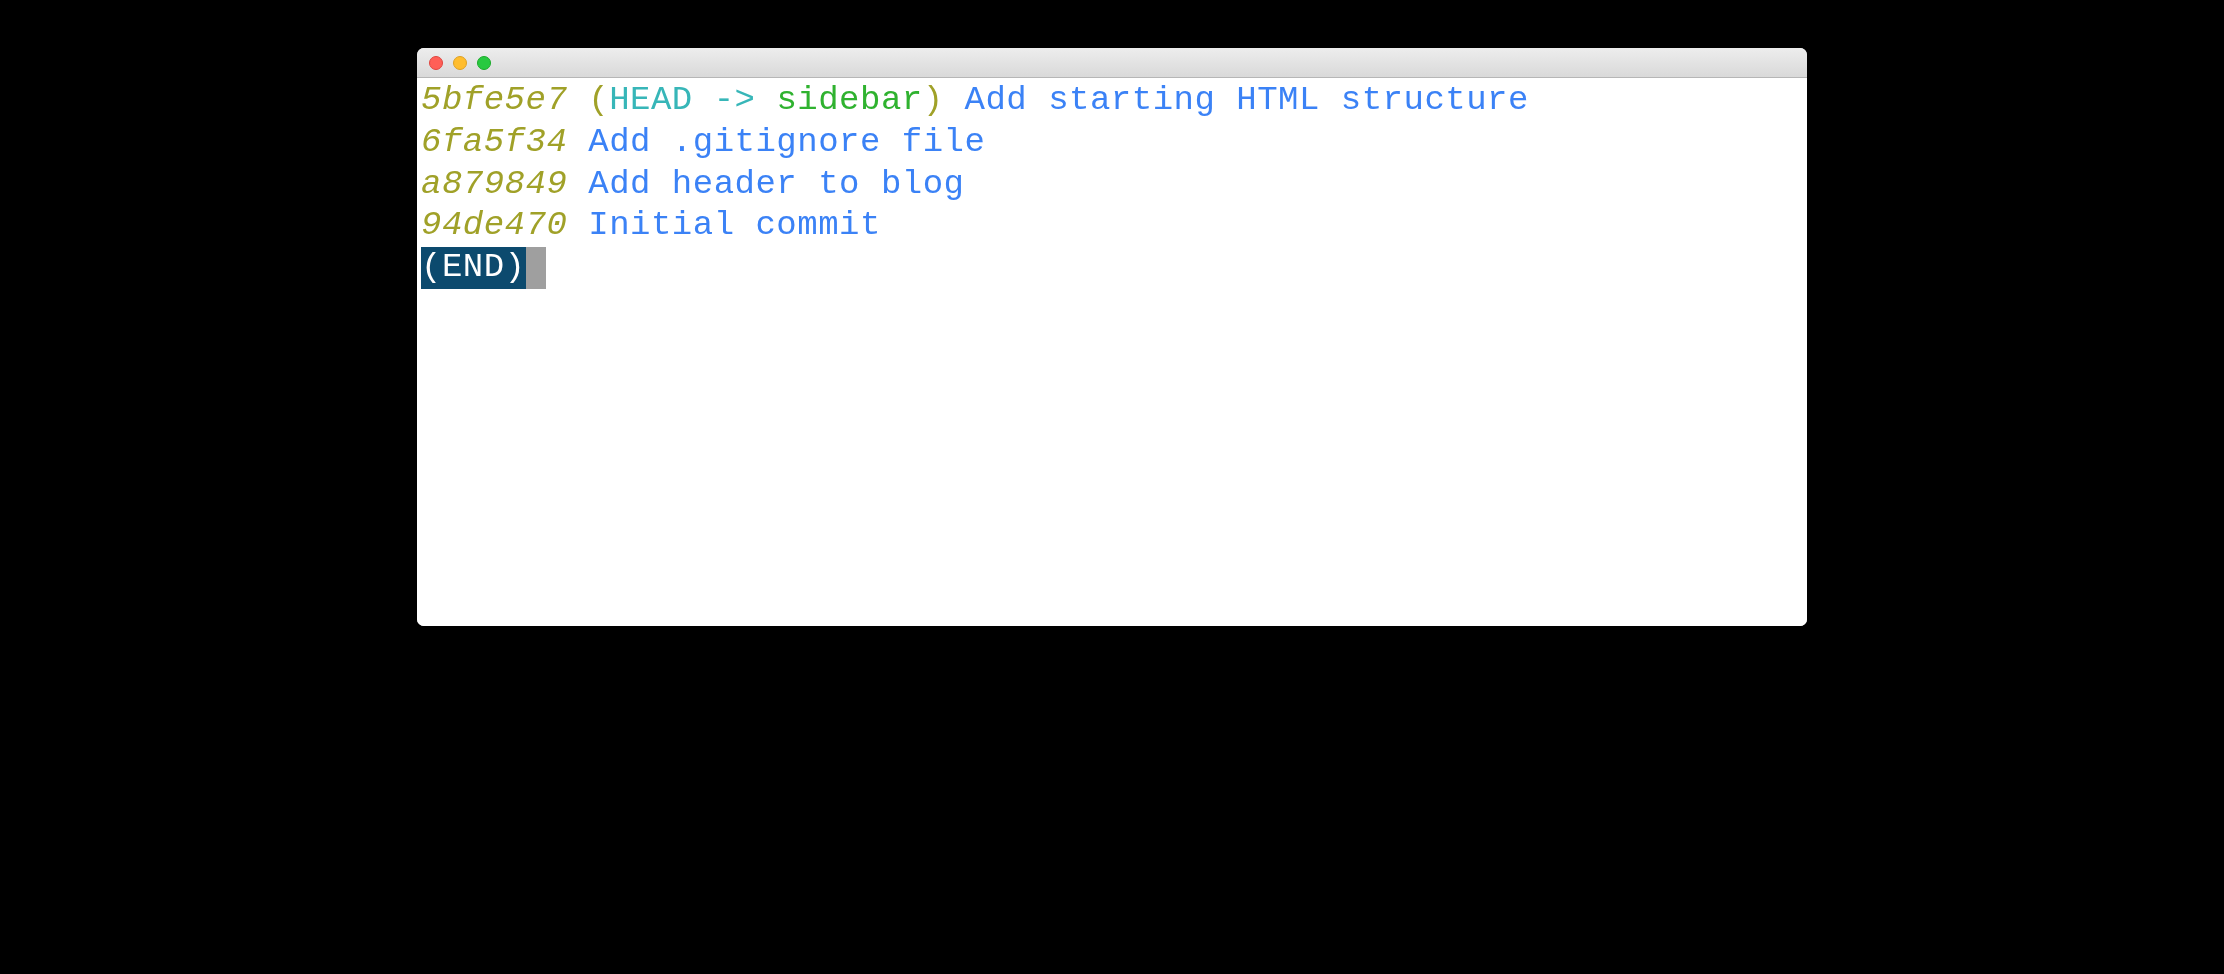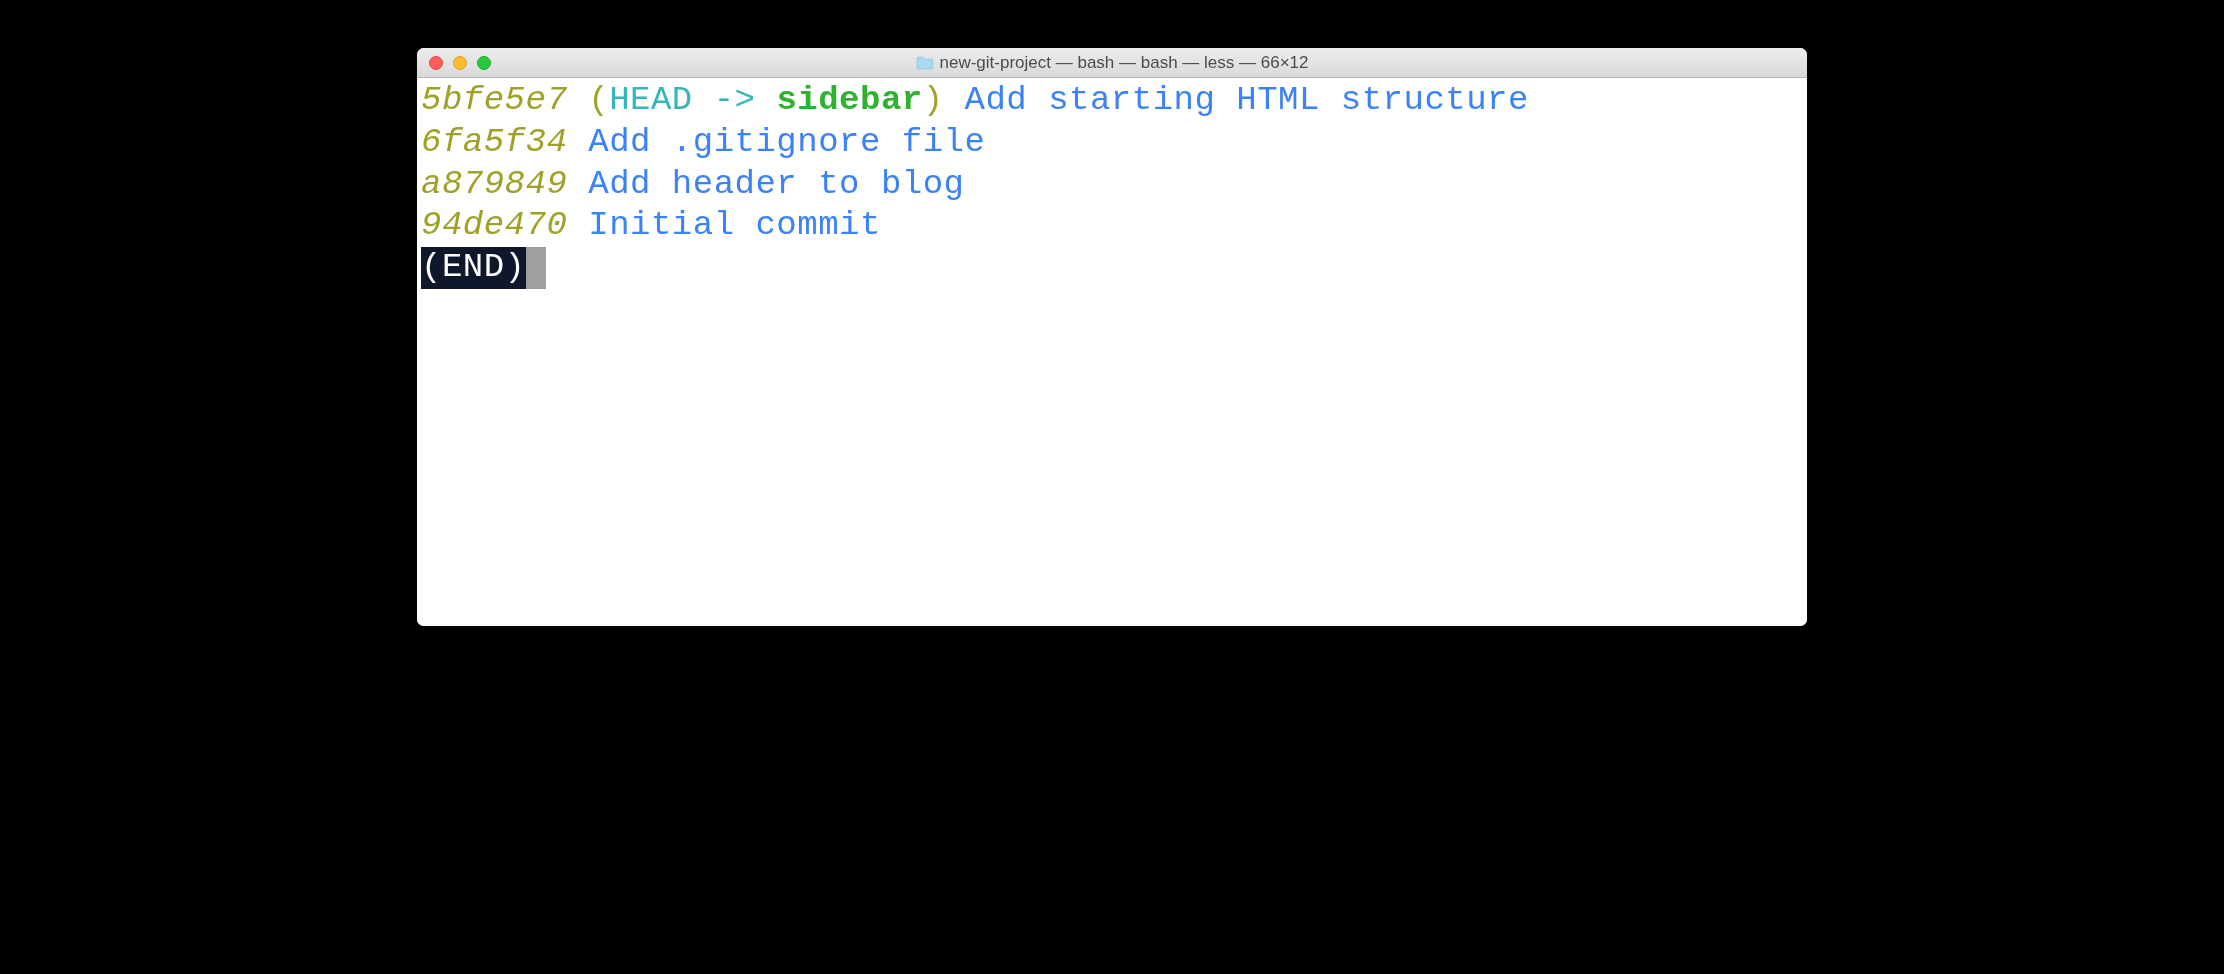--- a/index.html
+++ b/index.html
@@ -74,48 +74,40 @@
       color: #000;
       white-space: pre;
       letter-spacing: 0.5px;
     }
     .log-line {
       display: block;
     }
     .hash { color: #a0a128; font-style: italic; }
     .paren { color: #a0a128; }
     .head { color: #37b6b8; font-weight: normal; }
-    .branch { color: #2fb22f; font-weight: bold; }
+    .branch { color: #2fb22f; font-weight: normal; }
     .msg { color: #3b82f6; }
     .end-marker {
       display: inline-block;
-      background: #0f172a;
+      background: #0c4a6e;
       color: #fff;
       line-height: 1.23;
     }
     .end-cursor {
       display: inline-block;
       width: 0.6em;
       background: #9f9f9f;
       line-height: 1.23;
     }
   </style>
 </head>
 <body>
 
 <div class="terminal-window">
   <div class="titlebar">
     <div class="traffic-lights">
       <div class="traffic-light close-btn"></div>
       <div class="traffic-light min-btn"></div>
       <div class="traffic-light max-btn"></div>
     </div>
-    <div class="title-container">
-      <span class="folder-icon">
-        <svg width="18" height="14" viewBox="0 0 18 14">
-          <path d="M1 2.5 C1 1.7 1.7 1 2.5 1 L6.5 1 L8 3 L15.5 3 C16.3 3 17 3.7 17 4.5 L17 11.5 C17 12.3 16.3 13 15.5 13 L2.5 13 C1.7 13 1 12.3 1 11.5 Z" fill="#a9d6f2" stroke="#7fb8dc" stroke-width="0.5"></path>
-        </svg>
-      </span>
-      <span>new-git-project — bash — bash — less — 66×12</span>
-    </div>
   </div>
   <div class="terminal-body"><span class="log-line"><span class="hash">5bfe5e7</span> <span class="paren">(</span><span class="head">HEAD -&gt;</span> <span class="branch">sidebar</span><span class="paren">)</span> <span class="msg">Add starting HTML structure</span></span><span class="log-line"><span class="hash">6fa5f34</span> <span class="msg">Add .gitignore file</span></span><span class="log-line"><span class="hash">a879849</span> <span class="msg">Add header to blog</span></span><span class="log-line"><span class="hash">94de470</span> <span class="msg">Initial commit</span></span><span class="log-line"><span class="end-marker">(END)</span><span class="end-cursor">&nbsp;</span></span></div>
 </div>
 
 </body></html>

